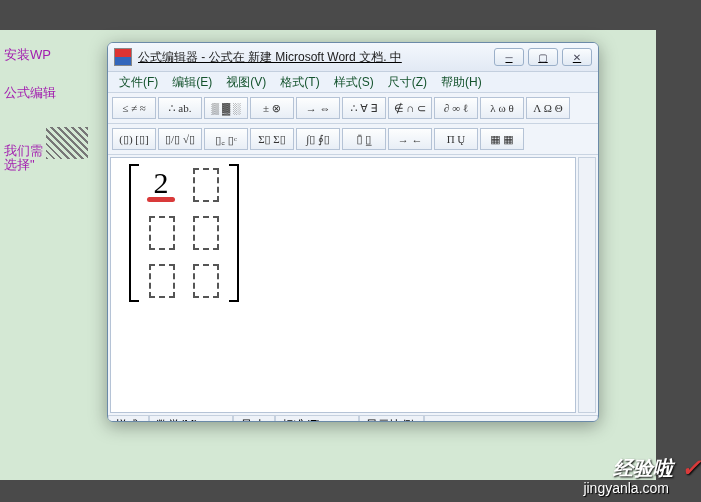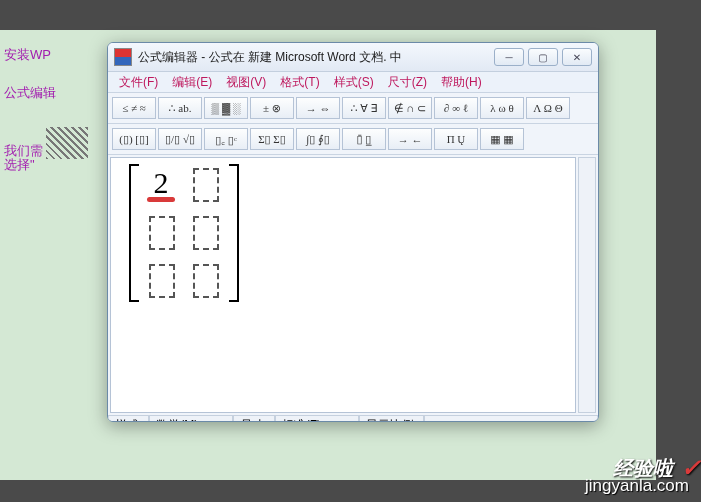--- a/index.html
+++ b/index.html
@@ -45,23 +45,23 @@
     align-items: center;
     gap: 8px;
   }
   .watermark .check {
     color: #d93a3a;
     font-size: 24px;
   }
   .watermark-sub {
     position: absolute;
     bottom: 6px;
-    right: 12px;
+    right: 32px;
     color: #fff;
-    font-size: 17px;
+    font-size: 14px;
     text-shadow: 1px 1px 1px #000;
     z-index: 100;
   }
   .bg-text {
     position: absolute;
     left: 4px;
     color: #a21caf;
     font-size: 13px;
     line-height: 30px;
   }
@@ -88,20 +88,21 @@
     box-shadow: 0 4px 18px rgba(0,0,0,0.35);
     overflow: hidden;
   }
   .titlebar {
     height: 28px;
     display: flex;
     align-items: center;
     padding: 0 6px;
     background: linear-gradient(#f3f7fd, #e2e9f4);
     border-bottom: 1px solid #c3cfde;
+    text-decoration: underline;
   }
   .app-icon {
     width: 16px; height: 16px;
     margin-right: 6px;
     background: #fff;
     border: 1px solid #888;
     display: flex;
     flex-direction: column;
   }
   .app-icon span { flex: 1; }
@@ -134,21 +135,21 @@
     display: flex;
     height: 20px;
     align-items: center;
     padding: 0 4px;
     background: #ecf2fa;
     border-bottom: 1px solid #c9d4e2;
   }
   .menu-item {
     padding: 2px 7px;
     font-size: 12px;
-    color: #be185d;
+    color: #14532d;
     cursor: default;
   }
   .toolbar {
     display: flex;
     height: 26px;
     align-items: center;
     padding: 2px 4px;
     background: #f0f4fa;
     border-bottom: 1px solid #c9d4e2;
     gap: 2px;

